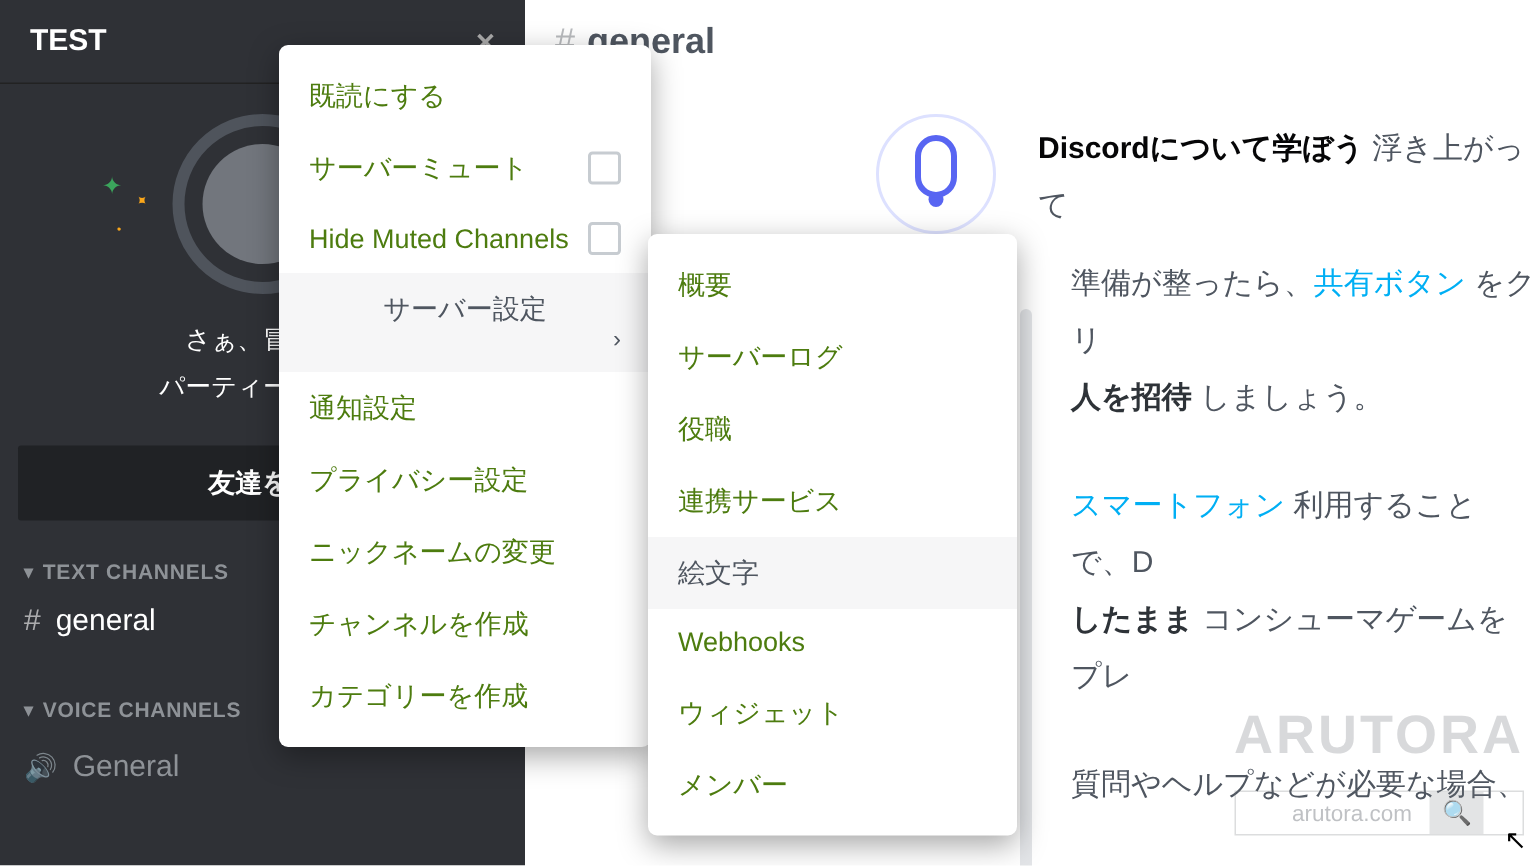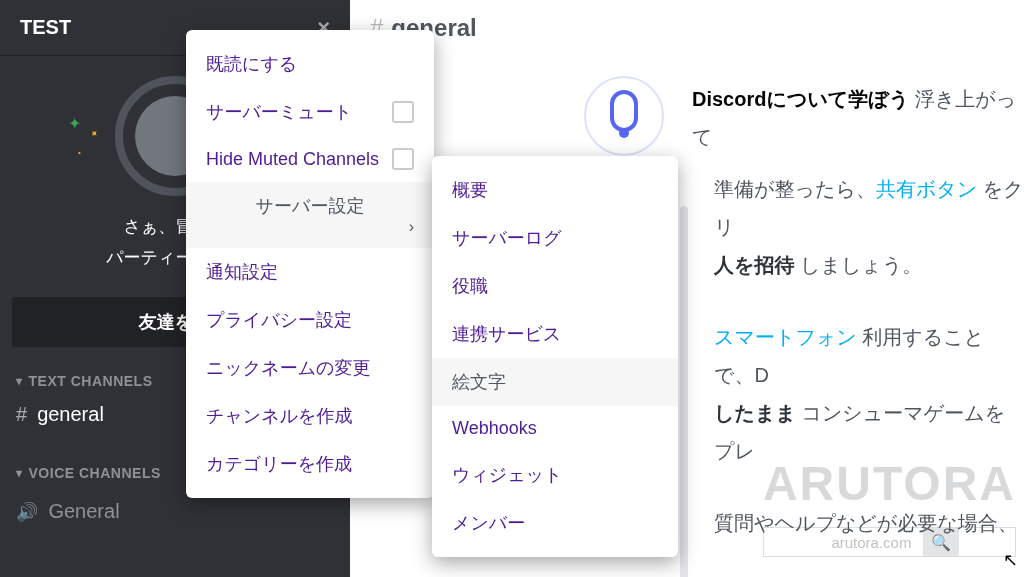--- a/index.html
+++ b/index.html
@@ -44,31 +44,31 @@
   .hero-icon::before { content: ""; width: 10px; height: 10px; background: #5865f2; border-radius: 50%; position: absolute; bottom: 16px; }
   .hero-text { flex: 1; }
   .hero-text b { color: #060607; }
 
   .para { margin: 0 0 34px 330px; }
   .para b { color: #2e3338; }
   .link { color: #00aff4; }
 
   
   .menu { position: absolute; background: #fff; border-radius: 6px; box-shadow: 0 6px 20px rgba(0,0,0,.35); padding: 10px 0; z-index: 50; }
-  .menu .item { display: flex; align-items: center; padding: 12px 20px; font-size: 18px; color: #4c1d95; white-space: nowrap; }
+  .menu .item { display: flex; align-items: center; padding: 12px 20px; font-size: 18px; color: #4d7c0f; white-space: nowrap; }
   .menu .item.hover { background: #f6f6f7; color: #4f5660; }
   .menu .item .chk { margin-left: auto; width: 22px; height: 22px; border: 2px solid #c7ccd1; border-radius: 3px; }
   .menu .item .caret { margin-left: auto; color: #4f5660; font-size: 16px; }
   .menu1 { left: 186px; top: 30px; width: 248px; }
   .menu1 .item.active { color: #4f5660; flex-direction: column; }
   .menu2 { left: 432px; top: 156px; width: 246px; }
 
   
   .watermark { position: absolute; right: 8px; bottom: 20px; text-align: right; }
-  .watermark .big { font-size: 48px; font-weight: 700; color: rgba(114,118,125,.28); letter-spacing: 2px; }
+  .watermark .big { font-size: 36px; font-weight: 700; color: rgba(114,118,125,.28); letter-spacing: 2px; }
   .watermark .bar { margin-top: 16px; display: flex; align-items: center; height: 30px; border: 1px solid rgba(114,118,125,.25); justify-content: center; }
   .watermark .bar span { padding: 0 12px; color: rgba(114,118,125,.45); font-size: 15px; }
   .watermark .bar .s { width: 36px; height: 100%; background: rgba(114,118,125,.2); display: flex; align-items: center; justify-content: center; color: rgba(255,255,255,.9); }
   .cursor { position: absolute; right: 6px; bottom: 6px; font-size: 18px; color: #000; }
 </style>
 </head>
 <body>
 
 <div class="sidebar">
   <div class="server-header">

